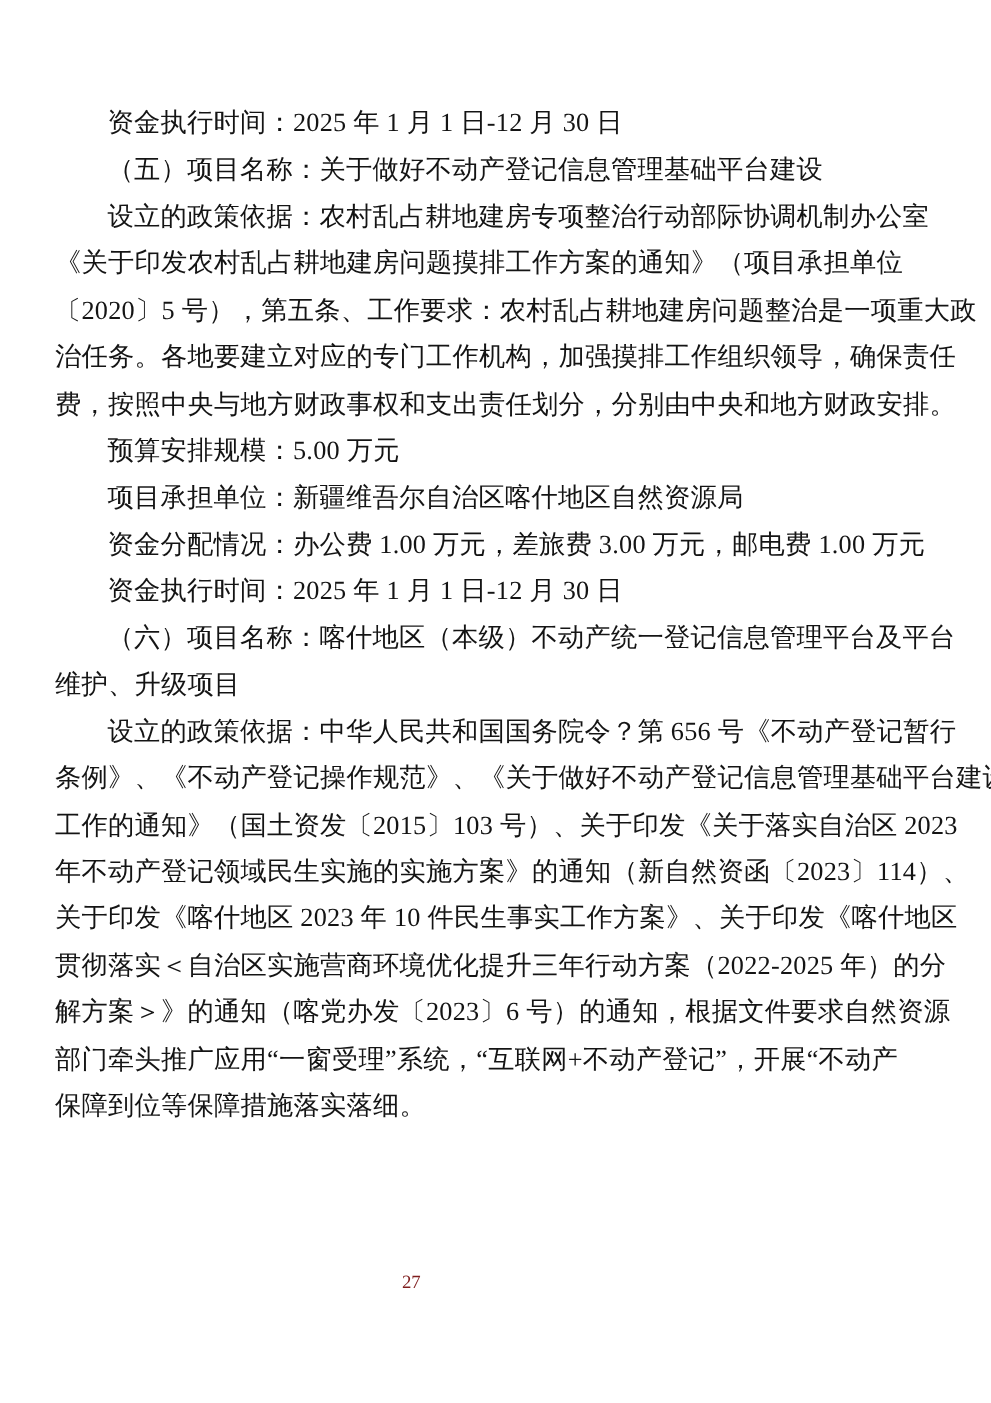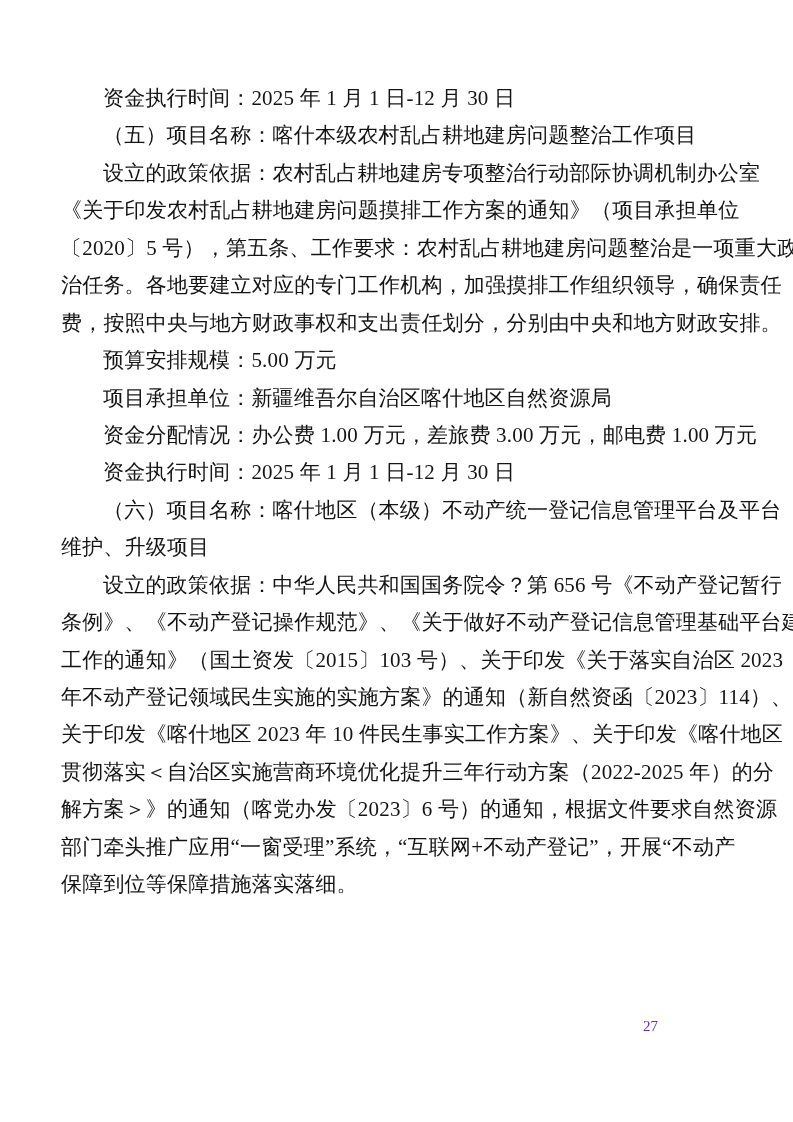--- a/index.html
+++ b/index.html
@@ -12,51 +12,51 @@
   .page {
     position: relative;
     width: 793px;
     height: 1122px;
     background: #ffffff;
     overflow: hidden;
     color: #141414;
   }
   .content {
     position: absolute;
-    left: 61px;
+    left: 44px;
     top: 80px;
     width: 671px;
   }
   .line {
     font-size: 21px;
     line-height: 37.45px;
     height: 37.45px;
     white-space: nowrap;
     letter-spacing: 0.2px;
   }
   .indent {
     padding-left: 42px;
   }
   .page-number {
     position: absolute;
     top: 1018px;
     left: 0;
     width: 658px;
-    text-align: right;
+    text-align: center;
     font-size: 15px;
-    color: #6d28d9;
+    color: #7f1d1d;
   }
 </style>
 </head>
 <body>
 
 <div class="page">
   <div class="content">
     <div class="line indent">资金执行时间：2025 年 1 月 1 日-12 月 30 日</div>
-    <div class="line indent">（五）项目名称：喀什本级农村乱占耕地建房问题整治工作项目</div>
+    <div class="line indent">（五）项目名称：关于做好不动产登记信息管理基础平台建设</div>
     <div class="line indent">设立的政策依据：农村乱占耕地建房专项整治行动部际协调机制办公室</div>
     <div class="line">《关于印发农村乱占耕地建房问题摸排工作方案的通知》（项目承担单位</div>
     <div class="line">〔2020〕5 号），第五条、工作要求：农村乱占耕地建房问题整治是一项重大政</div>
     <div class="line">治任务。各地要建立对应的专门工作机构，加强摸排工作组织领导，确保责任</div>
     <div class="line">费，按照中央与地方财政事权和支出责任划分，分别由中央和地方财政安排。</div>
     <div class="line indent">预算安排规模：5.00 万元</div>
     <div class="line indent">项目承担单位：新疆维吾尔自治区喀什地区自然资源局</div>
     <div class="line indent">资金分配情况：办公费 1.00 万元，差旅费 3.00 万元，邮电费 1.00 万元</div>
     <div class="line indent">资金执行时间：2025 年 1 月 1 日-12 月 30 日</div>
     <div class="line indent">（六）项目名称：喀什地区（本级）不动产统一登记信息管理平台及平台</div>

